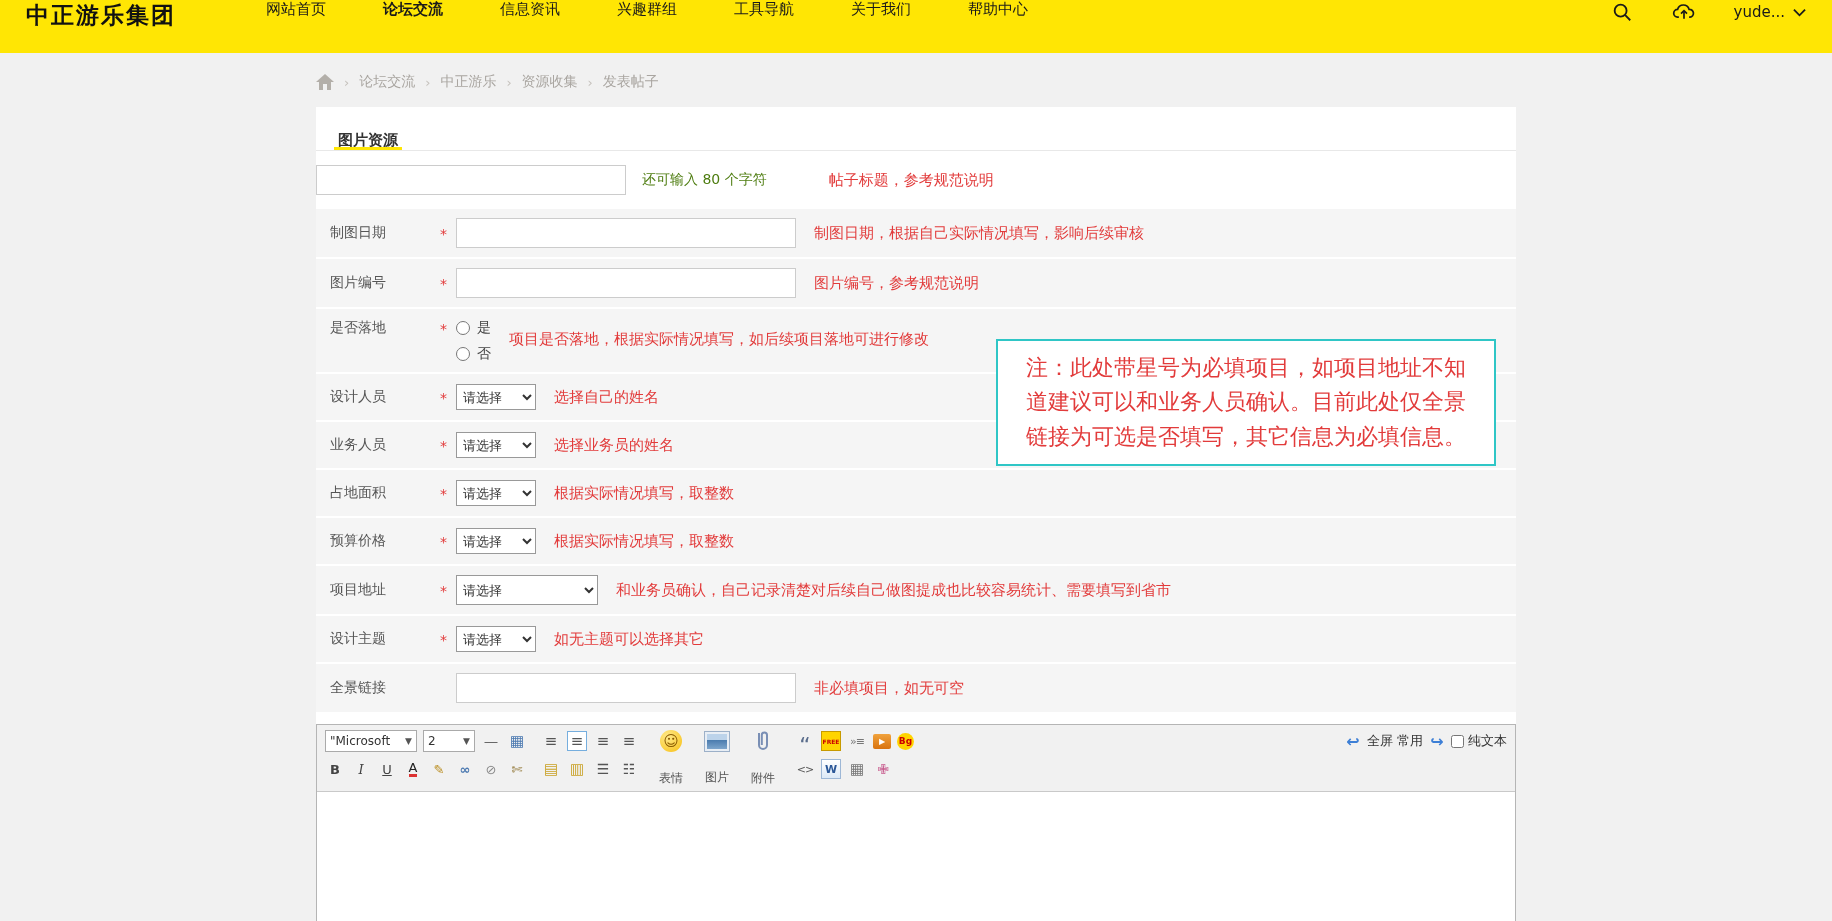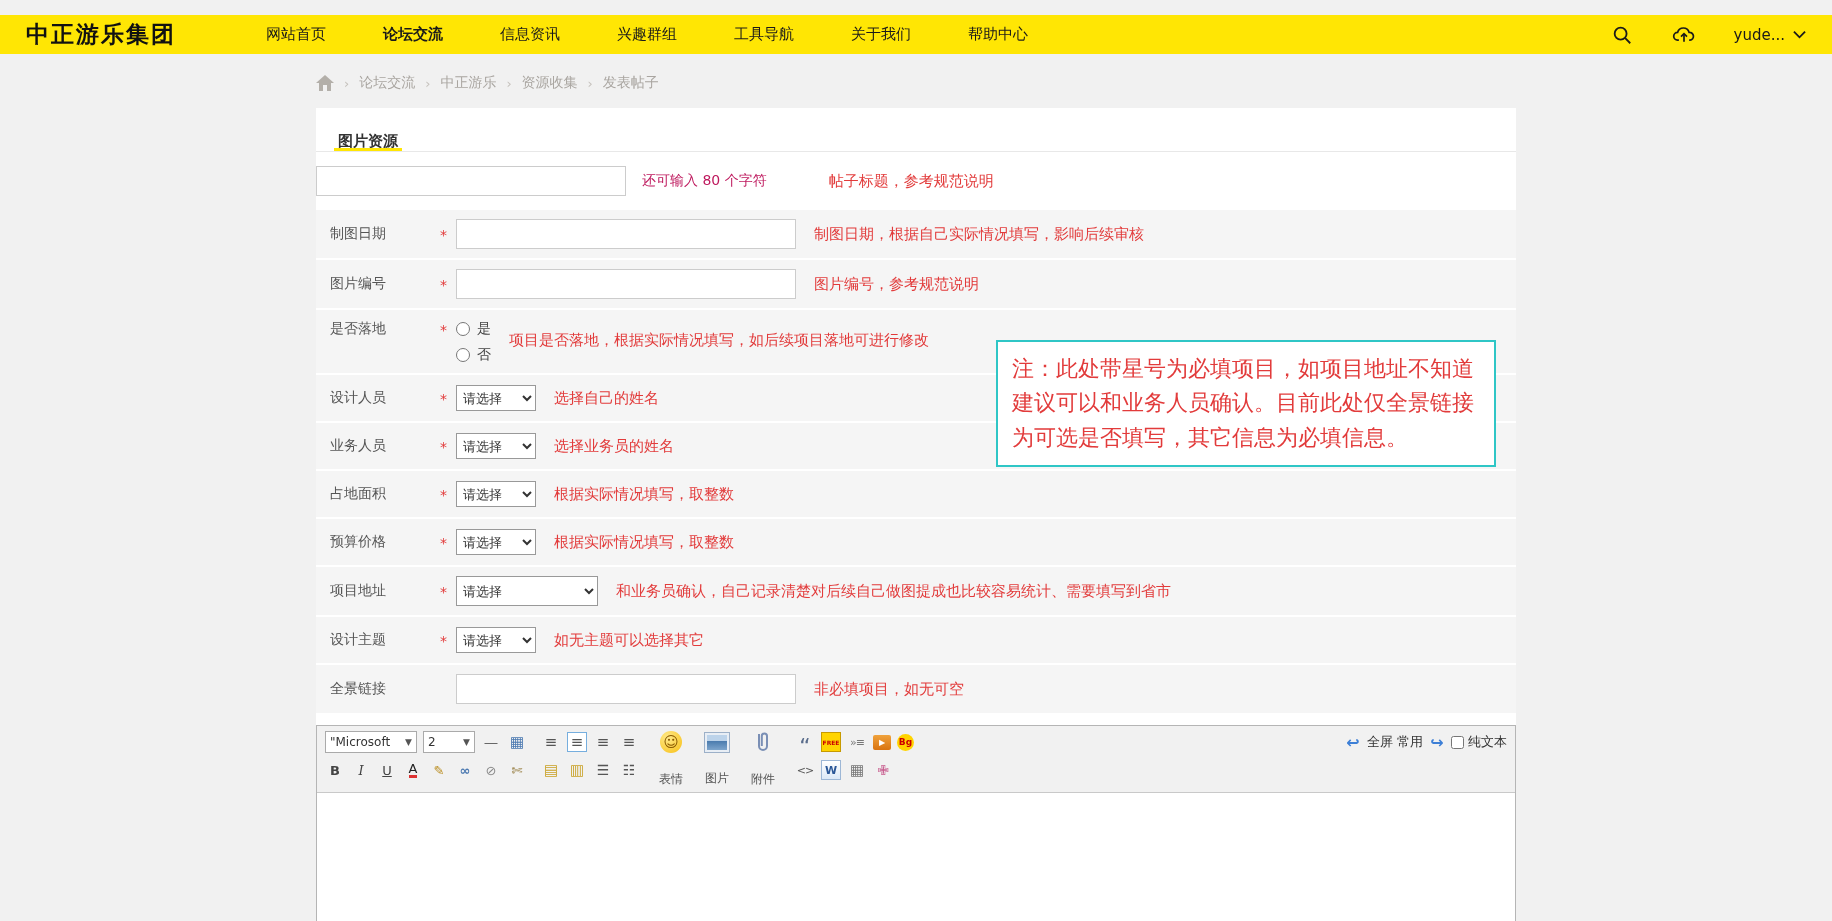--- a/index.html
+++ b/index.html
@@ -1,20 +1,20 @@
 <!DOCTYPE html>
 <html><head>
 <meta charset="utf-8">
 <style>
   * { box-sizing: border-box; margin: 0; padding: 0; }
   html,body { width:1832px; height:921px; overflow:hidden; }
   body { font-family: "DejaVu Sans", "Liberation Sans", sans-serif; background:#f1f1f1; color:#333; }
 
   
-  .topnav { height:39px; background:#ffe604; display:flex; align-items:center; padding:0 26px;margin-top:15px; }
+  .topnav { height:53px; background:#ffe604; display:flex; align-items:flex-start; padding:0 26px; }
   .logo { font-size:23px; font-weight:bold; color:#111; letter-spacing:2px; margin-right:90px; white-space:nowrap; }
   .nav-items { display:flex; align-items:center; gap:57px; flex:1; }
   .nav-item { font-size:15px; color:#1a1a1a; cursor:pointer; white-space:nowrap; }
   .nav-item.active { font-weight:bold; }
   .nav-right { display:flex; align-items:center; gap:38px; }
   .nav-icon { width:24px; height:24px; display:inline-flex; align-items:center; justify-content:center; cursor:pointer; }
   .nav-user { display:flex; align-items:center; gap:8px; font-size:15px; color:#1a1a1a; cursor:pointer; }
 
   
   .breadcrumb { display:flex; align-items:center; gap:10px; padding:20px 0 16px 316px; font-size:14px; color:#a9a5a0; }
@@ -22,21 +22,21 @@
   .crumb-sep { color:#c5c1bc; font-size:13px; }
 
   
   .panel { position:relative; width:1200px; margin:0 auto 0 316px; background:#fff; }
   .tabbar { height:44px; border-bottom:1px solid #e8e8e8; display:flex; align-items:flex-end; padding-left:22px; }
   .tab { font-size:15px; font-weight:bold; color:#333; padding-bottom:0; position:relative; cursor:pointer; }
   .tab .underline { position:absolute; left:-4px; right:-4px; bottom:0; height:3px; background:#ffe604; }
 
   .title-row { display:flex; align-items:center; padding:14px 0 14px 0; background:#fff; }
   .title-input { width:310px; height:30px; border:1px solid #ccc; background:#fff; padding:0 6px; font-size:14px; outline:none; }
-  .char-counter { font-size:14px; color:#be185d; margin-left:16px; white-space:nowrap; }
+  .char-counter { font-size:14px; color:#4d7c0f; margin-left:16px; white-space:nowrap; }
   .hint { font-size:15px; color:#e23b3b; white-space:nowrap; }
   .title-row .hint { margin-left:62px; }
 
   
   .form-area { background:#f5f5f5; }
   .form-row { display:flex; align-items:center; padding:9px 0; border-bottom:2px solid #fff; min-height:48px; }
   .form-row.tall { align-items:flex-start; padding-top:10px; }
   .flabel { width:110px; margin-left:14px; font-size:14px; color:#555; flex:0 0 auto; }
   .req { width:16px; color:#e23b3b; font-size:14px; margin-top:2px; text-align:left; flex:0 0 auto; }
   .req-spacer { width:16px; flex:0 0 auto; }
@@ -44,21 +44,21 @@
   .sel { height:26px; border:1px solid #999; background:#fff; font-size:13px; color:#333; padding:0 2px; width:80px; }
   .sel.wide { width:142px; height:30px; }
   .form-row .hint { margin-left:18px; }
   .radio-col { display:flex; flex-direction:column; gap:8px; }
   .radio-line { display:flex; align-items:center; gap:7px; font-size:14px; color:#444; cursor:pointer; }
   .radio-line input { width:14px; height:14px; }
   .radio-hint-wrap { display:flex; align-items:flex-start; }
   .radio-hint-wrap .hint { margin-top:11px; }
 
   
-  .note-box { position:absolute; left:680px; top:232px; width:500px; background:#fff; border:2px solid #2fc6c6; padding:10px 14px; z-index:5; }
+  .note-box { position:absolute; left:680px; top:232px; width:500px; background:#fff; border:2px solid #2fc6c6; padding:10px 28px; z-index:5; }
   .note-text { font-size:22px; color:#e23b3b; line-height:1.56; font-weight:500; }
 
   
   .editor { margin-top:10px; border:1px solid #b5b5b5; width:1200px; }
   .toolbar { background:#f1f1f1; border-bottom:1px solid #c9c9c9; display:flex; padding:4px 8px; gap:14px; }
   .tb-col { display:flex; flex-direction:column; gap:4px; }
   .tb-row { display:flex; align-items:center; gap:6px; height:24px; }
   .mi { display:inline-flex; width:20px; height:20px; align-items:center; justify-content:center; font-size:13px; color:#444; cursor:pointer; }
   .mi.active { border:1px solid #76aede; background:#fff; }
   .dropdown { display:inline-flex; align-items:center; justify-content:space-between; background:#fff; border:1px solid #aaa; height:22px; font-size:12px; color:#333; padding:0 4px; cursor:pointer; }

